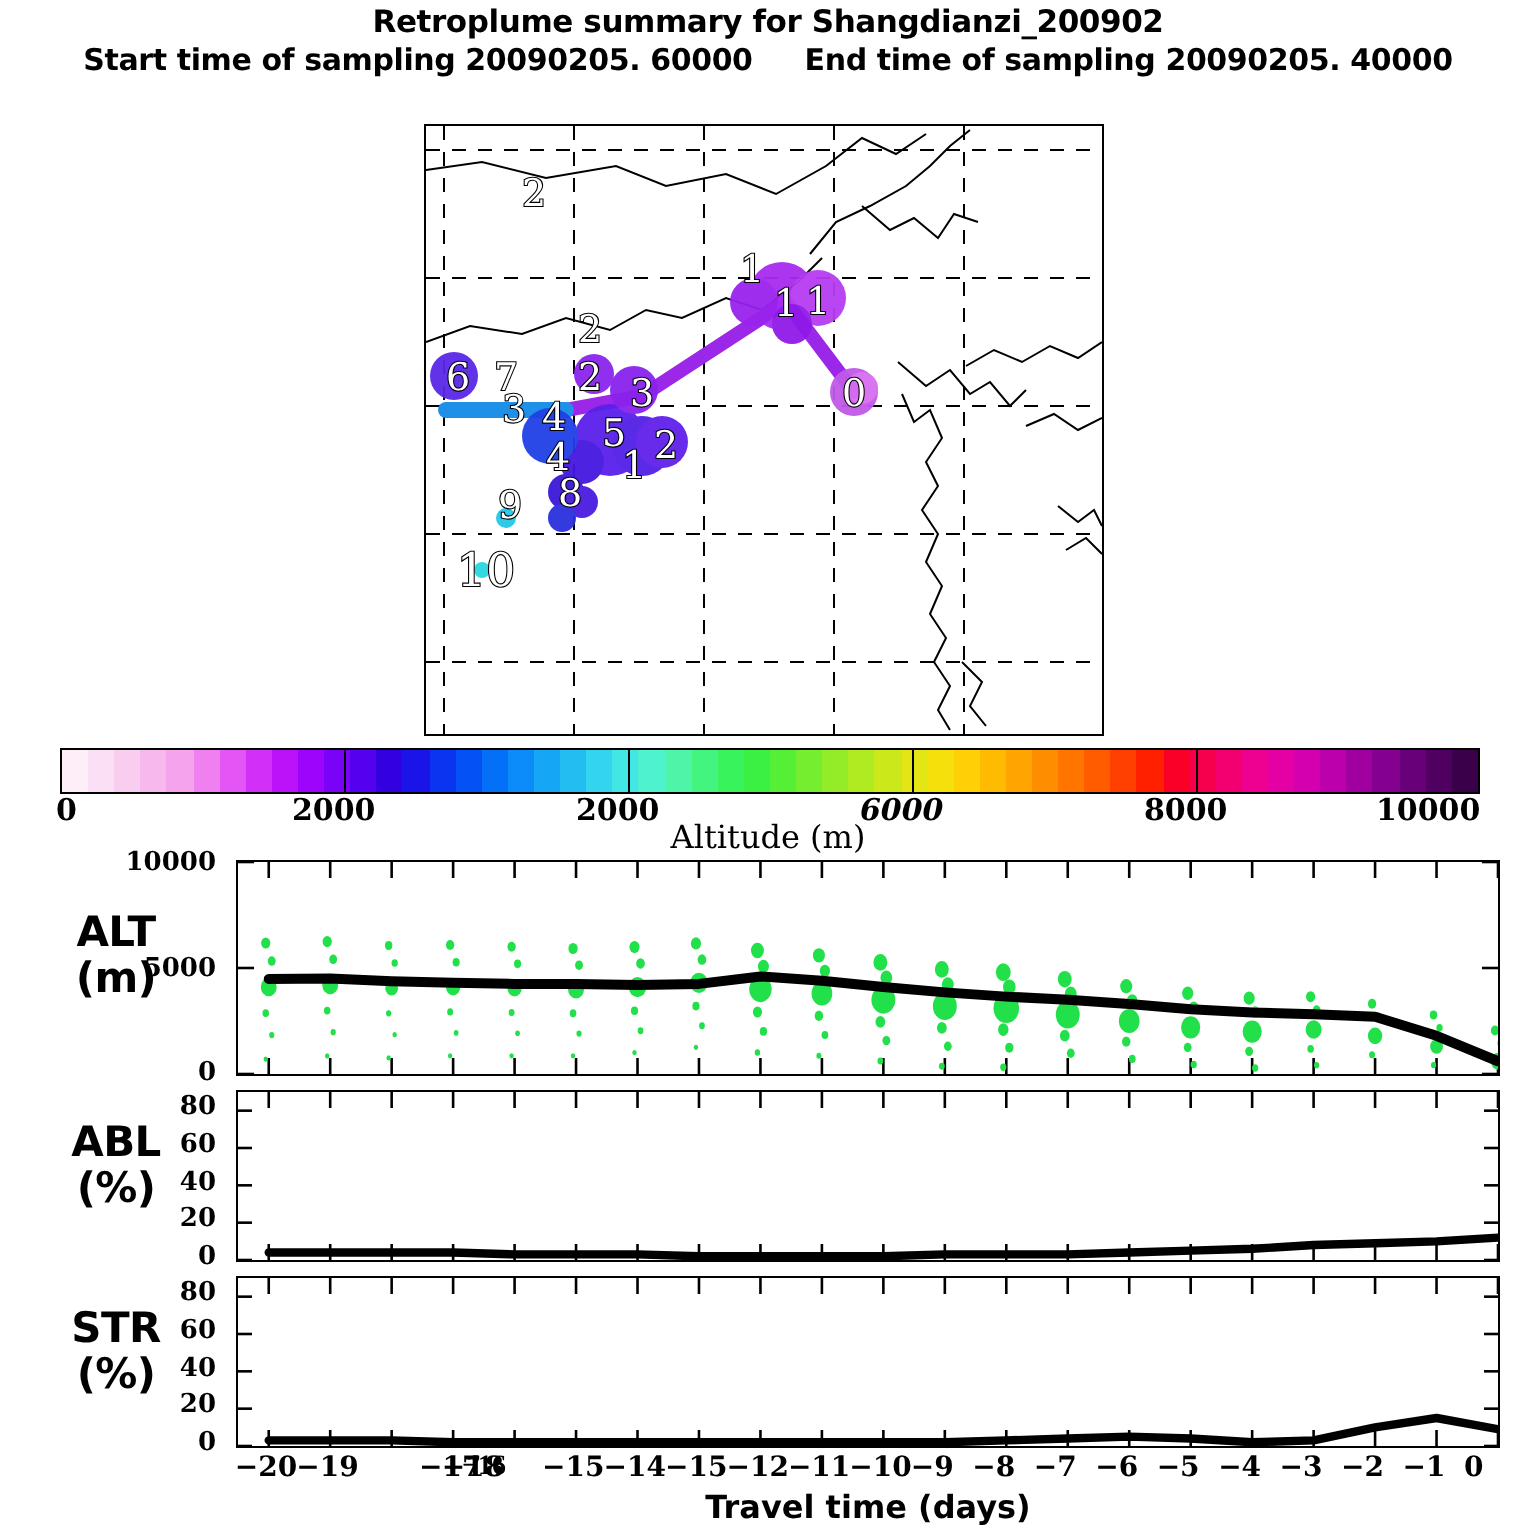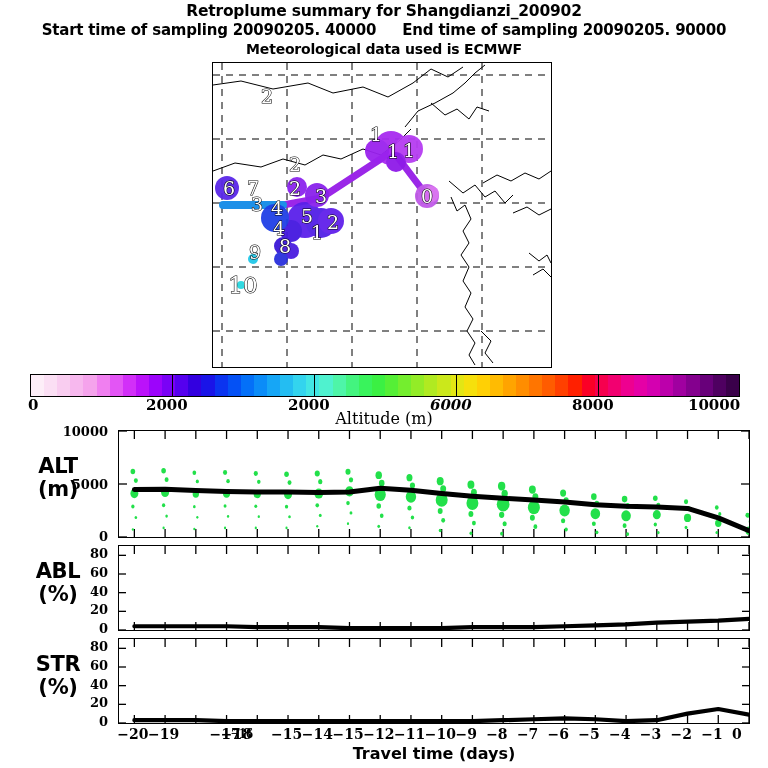--- a/index.html
+++ b/index.html
@@ -58,23 +58,22 @@
                font-weight:bold;font-size:14px;text-align:left;}
   #xaxis-title{position:absolute;left:118px;top:744px;width:632px;text-align:center;
                font-weight:bold;font-size:16px;}
 </style>
 </head>
 <body>
 
 <div class="abs" id="title-block">
   <div class="t-main">Retroplume summary for Shangdianzi_200902</div>
   <div class="t-sub">
-    <span>Start time of sampling 20090205. 40000</span><span class="gap">&nbsp;</span><span>End time of sampling 20090205. 90000</span>
+    <span>Start time of sampling 20090205. 60000</span><span class="gap">&nbsp;</span><span>End time of sampling 20090205. 40000</span>
   </div>
-  <div class="t-met">Meteorological data used is ECMWF</div>
 </div>
 
 <div class="abs" id="map-panel">
   <svg id="map-svg" width="338" height="304" viewBox="0 0 338 304">
 
     <g stroke="#000" stroke-width="1" fill="none">
       <path d="M0,22 L28,18 L60,26 L95,20 L120,30 L150,24 L175,34 L200,20 L218,6 L235,14 L250,4"></path>
       <path d="M192,64 L205,48 L222,40 L240,30 L252,20 L262,10 L272,2"></path>
       <path d="M218,40 L232,52 L244,46 L256,56 L264,44 L276,48"></path>
       <path d="M0,108 L22,100 L48,104 L70,96 L92,102 L110,92 L128,96 L150,86 L168,92 L186,78 L198,66"></path>

